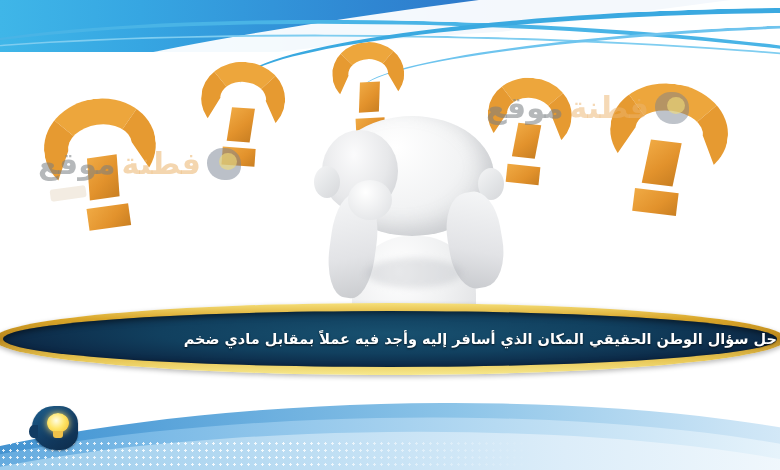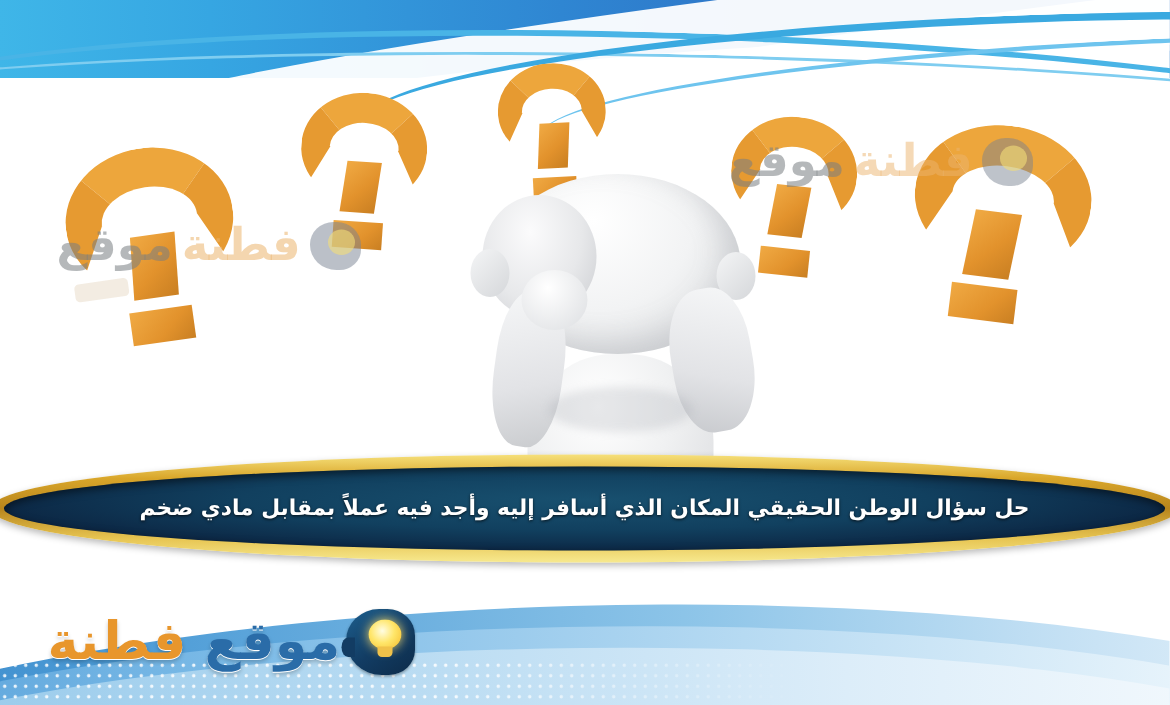--- a/index.html
+++ b/index.html
@@ -93,21 +93,21 @@
     position:absolute;inset:0;
     border-radius:50% / 50%;
     background:linear-gradient(180deg,#f6e07a 0%,#d9a62a 22%,#b8851c 50%,#e7c552 78%,#f7e98f 100%);
     box-shadow:0 2px 5px rgba(0,0,0,.28);
   }
   .banner-inner{
     position:absolute;left:9px;top:8px;right:9px;bottom:8px;
     border-radius:50% / 50%;
     background:radial-gradient(ellipse at 50% 40%,#18506f 0%,#11405f 42%,#0b2340 78%,#071a31 100%);
     box-shadow:inset 0 2px 6px rgba(0,0,0,.5);
-    display:flex;align-items:center;justify-content:center;
+    display:flex;align-items:center;
   }
   .banner-text{
     color:#ffffff;
     font-size:14.5px;
     font-weight:bold;
     letter-spacing:.2px;
     white-space:nowrap;
     text-shadow:0 1px 2px rgba(0,0,0,.75);
     direction:rtl;
   }
@@ -285,19 +285,15 @@
     <div class="fb-layer fb2"></div>
     <div class="fb-layer fb3"></div>
     <div class="fb-dots"></div>
   </div>
 
   <div class="logo">
     <span class="logo-head">
       <span class="logo-bulb"></span>
       <span class="logo-bulb-base"></span>
     </span>
-    <span class="logo-text">
-      <span>موقع</span>
-      <span class="accent">فطنة</span>
-    </span>
   </div>
 
 </div>
 
 </body></html>

